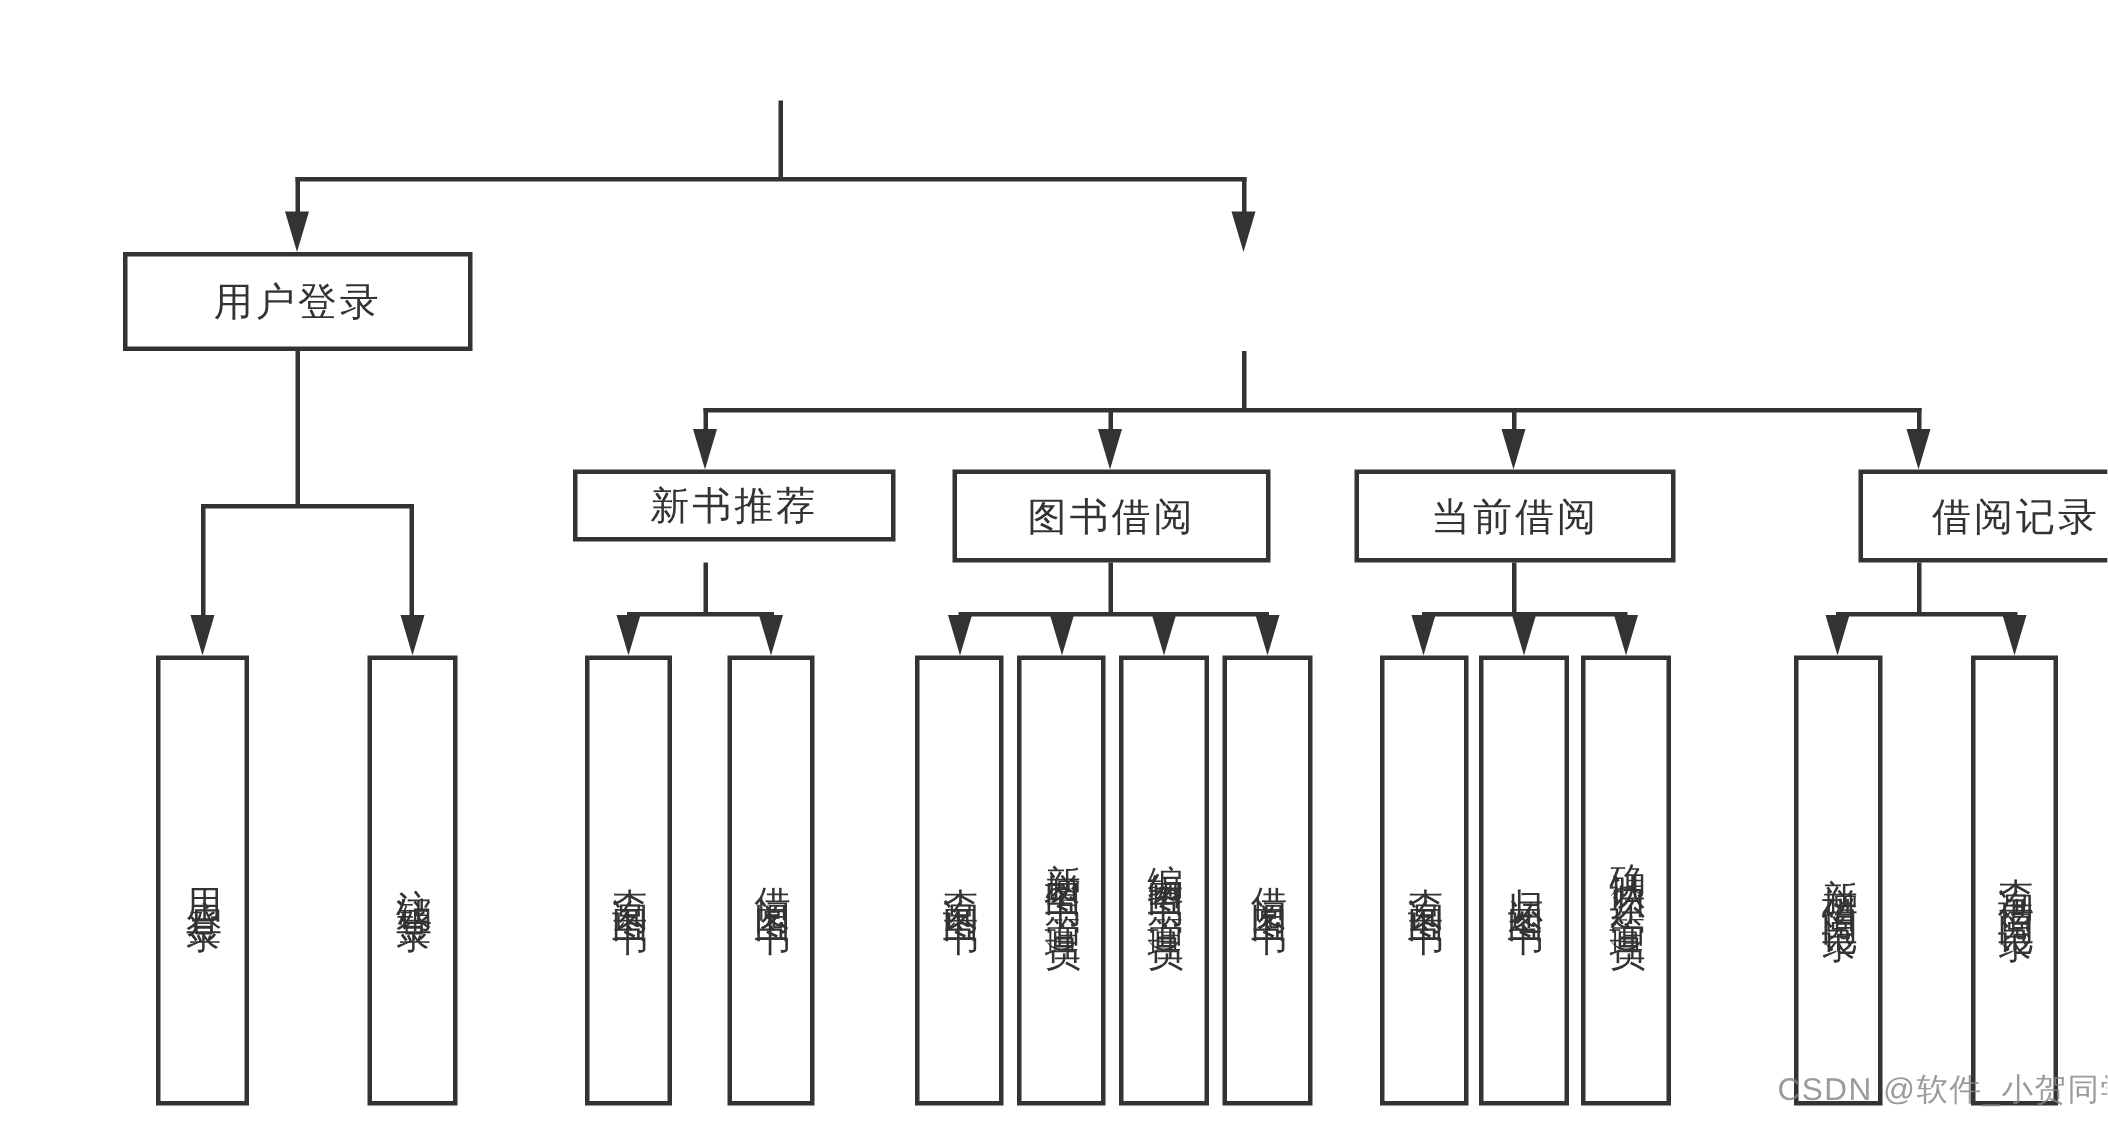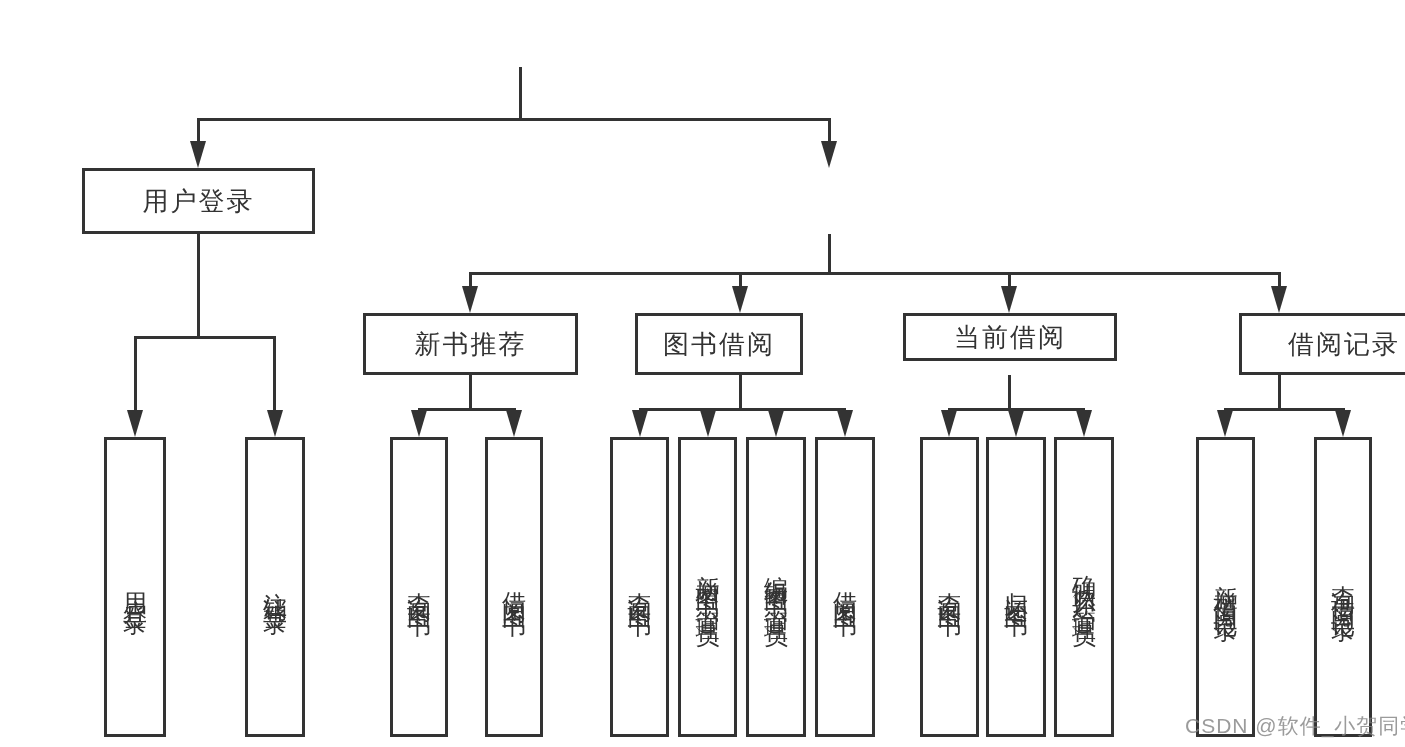--- a/index.html
+++ b/index.html
@@ -69,27 +69,27 @@
 </head>
 <body>
 
 <div class="canvas">
 
 
   <div class="node" style="left:82px;top:168px;width:233px;height:66px">
     <span>用户登录</span>
   </div>
 
-  <div class="node" style="left:363px;top:313px;width:215px;height:62px">
+  <div class="node" style="left:382px;top:313px;width:215px;height:48px">
     <span>新书推荐</span>
   </div>
-  <div class="node" style="left:635px;top:313px;width:168px;height:62px">
+  <div class="node" style="left:635px;top:313px;width:212px;height:62px">
     <span>图书借阅</span>
   </div>
-  <div class="node" style="left:903px;top:313px;width:214px;height:48px">
+  <div class="node" style="left:903px;top:313px;width:214px;height:62px">
     <span>当前借阅</span>
   </div>
   <div class="node" style="left:1239px;top:313px;width:210px;height:62px">
     <span>借阅记录</span>
   </div>
 
   <div class="node leaf" style="left:104px;top:437px;width:62px;height:300px">
     <span class="vtext">用户登录</span>
   </div>
   <div class="node leaf" style="left:245px;top:437px;width:60px;height:300px">

